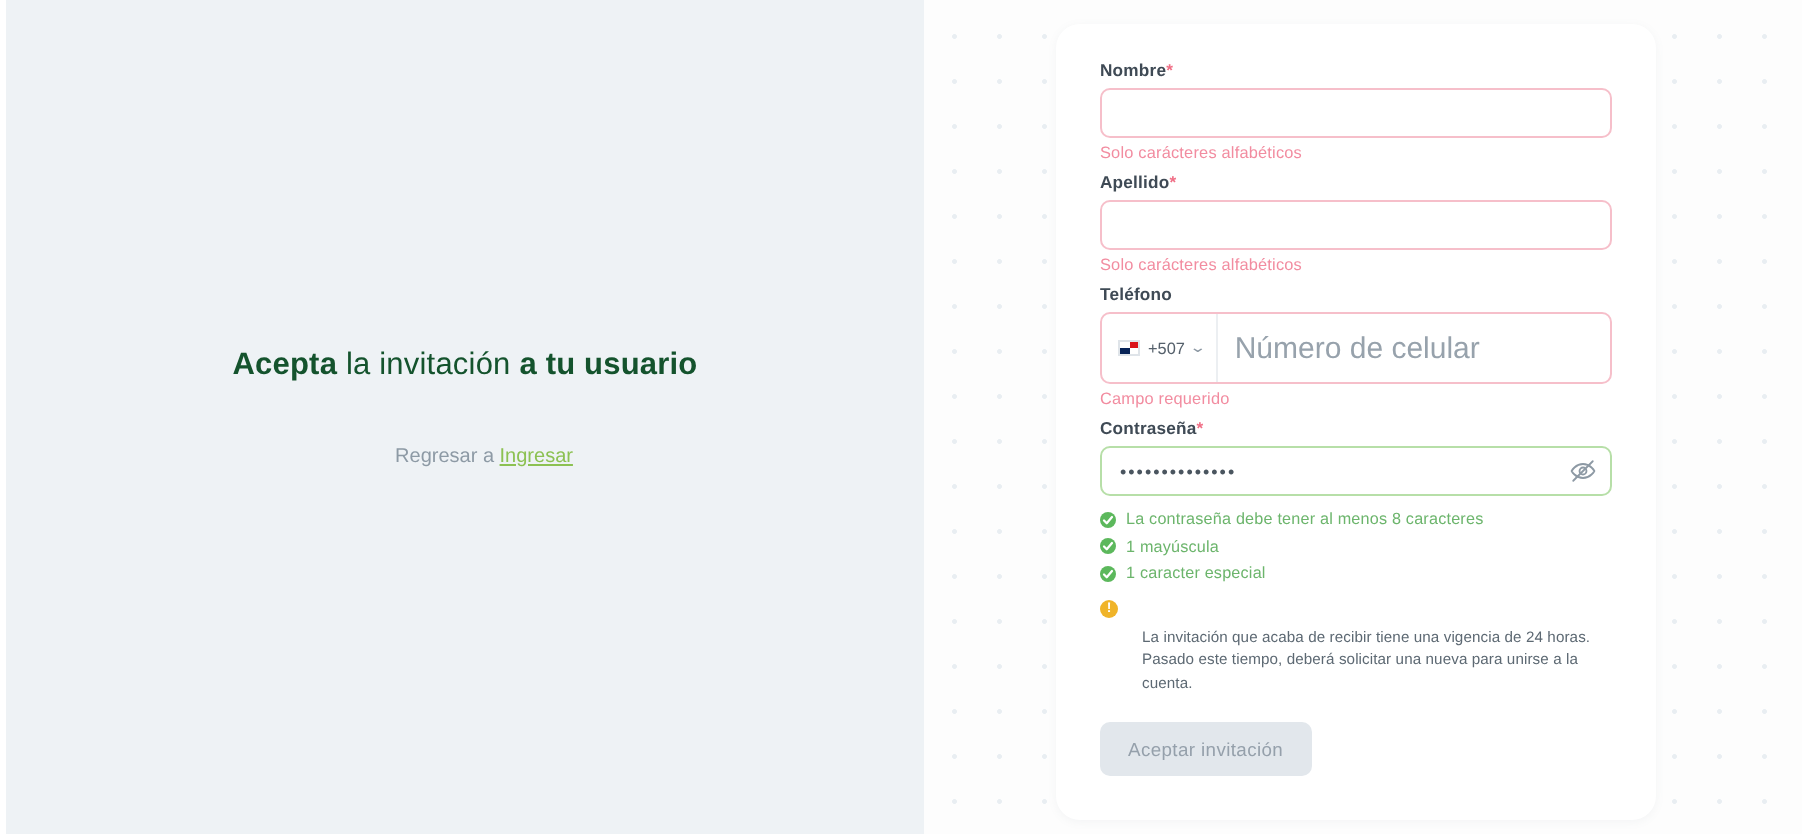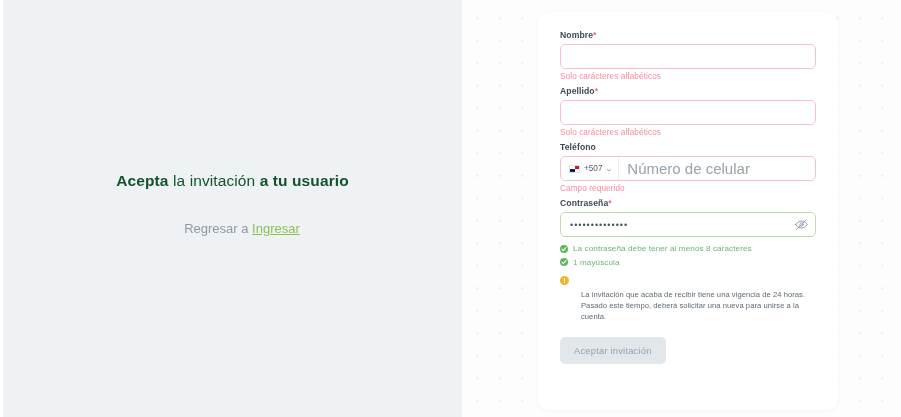--- a/index.html
+++ b/index.html
@@ -41,21 +41,21 @@
   .headline {
     font-size: 15.5px;
     color: #14532d;
     letter-spacing: 0.1px;
     white-space: nowrap;
   }
   .headline .b { font-weight: bold; }
   .headline .n { font-weight: normal; }
   .sub-line {
     margin-top: 31px;
-    font-size: 13px;
+    font-size: 10px;
     color: #8d9aa5;
     margin-left: 19px;
   }
   .sub-line .link {
     color: #8cc152;
     text-decoration: underline;
     cursor: pointer;
   }
 
   
@@ -64,21 +64,21 @@
     width: 439px;
     height: 417px;
     background-color: #fdfdfd;
     background-image: radial-gradient(#e9eef2 1.1px, transparent 1.2px);
     background-size: 22.5px 22.5px;
     background-position: 4px 7px;
   }
 
   .card {
     position: absolute;
-    left: 76px;
+    left: 66px;
     top: 12px;
     width: 300px;
     height: 398px;
     background: #ffffff;
     border-radius: 12px;
     box-shadow: 0 1px 5px rgba(110,125,140,0.07);
     box-sizing: border-box;
     padding: 18px 22px 0 22px;
     overflow: hidden;
   }
@@ -111,21 +111,21 @@
     color: #f28ca0;
     margin: 3px 0 5px 0;
     letter-spacing: 0.1px;
   }
 
   
   .phone-wrap {
     display: flex;
     align-items: flex-start;
     width: 100%;
-    height: 25px;
+    height: 36px;
     box-sizing: border-box;
     border: 1px solid #f6bfca;
     border-radius: 5px;
     background: #ffffff;
     overflow: hidden;
   }
   .cc-box {
     display: flex;
     align-items: center;
     gap: 4px;
@@ -352,20 +352,28 @@
           <span class="check-text">La contraseña debe tener al menos 8 caracteres</span>
         </div>
         <div class="check-item">
           <span class="check-badge">
             <svg width="6" height="6" viewBox="0 0 24 24" fill="none" stroke="#ffffff" stroke-width="4.5" stroke-linecap="round" stroke-linejoin="round">
                 <polyline points="4,13 9.5,18.5 20,6"></polyline>
               </svg>
           </span>
           <span class="check-text">1 mayúscula</span>
         </div>
+        <div class="check-item">
+          <span class="check-badge">
+            <svg width="6" height="6" viewBox="0 0 24 24" fill="none" stroke="#ffffff" stroke-width="4.5" stroke-linecap="round" stroke-linejoin="round">
+                <polyline points="4,13 9.5,18.5 20,6"></polyline>
+              </svg>
+          </span>
+          <span class="check-text">1 caracter especial</span>
+        </div>
       </div>
 
       
       <div class="warn-block">
         <div class="warn-icon">
             <span>!</span>
           </div>
         <div class="warn-text">La invitación que acaba de recibir tiene una vigencia de 24 horas. Pasado este tiempo, deberá solicitar una nueva para unirse a la cuenta.</div>
       </div>
 

